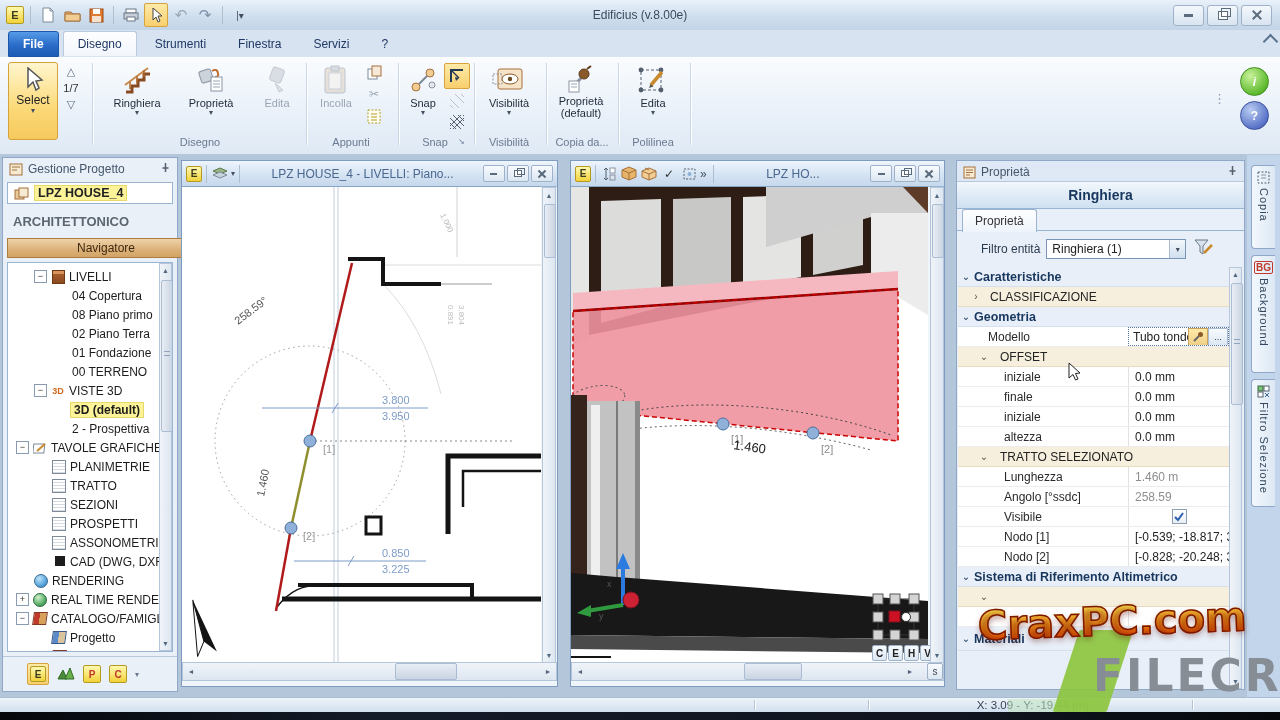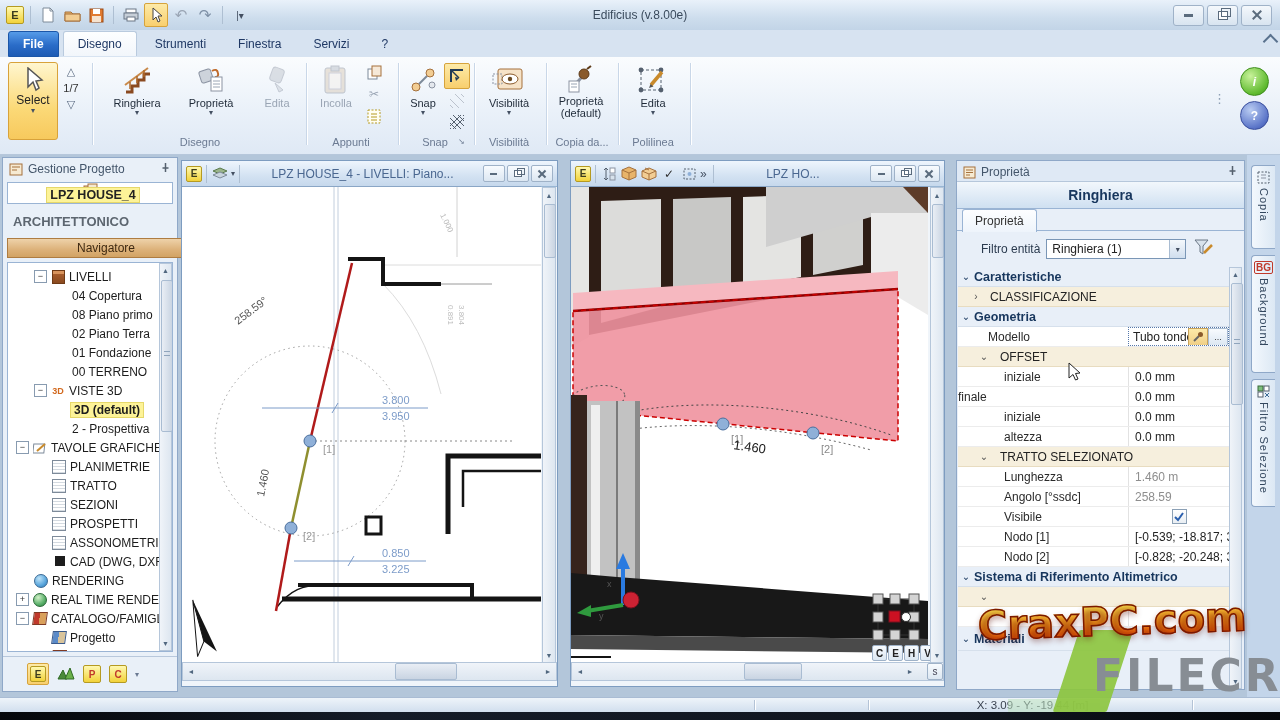--- a/index.html
+++ b/index.html
@@ -341,21 +341,21 @@
       <div class="shead">
         <svg width="14" height="13" style="margin-right:5px;">
             <rect x="1" y="1" width="12" height="11" fill="#f6ead2" stroke="#a5713d"></rect>
             <path d="M3 4 h8 M3 7 h5" stroke="#a5713d"></path>
           </svg>
         <span>Gestione Progetto</span>
         <span class="pin"><svg width="11" height="11">
               <path d="M5.5 1 v5 M2.5 6 h6 M5.5 6 v4" stroke="#55606e" stroke-width="1.5"></path>
             </svg></span>
       </div>
-      <div class="abs flex" style="left:4px;top:24px;width:166px;height:22px;background:#fff;border:1px solid #9ab4d4;box-sizing:border-box;padding-left:6px;flex-direction:column;">
+      <div class="abs flex" style="left:4px;top:24px;width:166px;height:22px;background:#fff;border:1px solid #9ab4d4;box-sizing:border-box;padding-left:6px;">
         <svg width="15" height="13" style="margin-right:5px;">
             <rect x="1" y="3" width="9" height="9" fill="#e8c99a" stroke="#a5713d"></rect>
             <rect x="5" y="1" width="9" height="9" fill="#f6ead2" stroke="#a5713d"></rect>
           </svg>
         <span class="hlyellow" style="font-size:12.5px;">LPZ HOUSE_4</span>
       </div>
       <div class="abs" style="left:10px;top:56px;font-weight:bold;font-size:13px;color:#5d6670;">ARCHITETTONICO</div>
       <div class="navbtn">
           <span>Navigatore</span>
         </div>
@@ -790,21 +790,21 @@
         </div>
         <div class="prow sub">
             <span class="sarr" style="color:#555;padding-left:18px;">⌄</span>
             <span style="padding-left:8px;">OFFSET</span>
           </div>
         <div class="prow">
             <span class="plabel" style="padding-left:46px;">iniziale</span>
             <span class="pval">0.0 mm</span>
           </div>
         <div class="prow">
-            <span class="plabel" style="">finale</span>
+            <span class="plabel" style="padding-left:46px;">finale</span>
             <span class="pval">0.0 mm</span>
           </div>
         <div class="prow">
             <span class="plabel" style="padding-left:46px;">iniziale</span>
             <span class="pval">0.0 mm</span>
           </div>
         <div class="prow">
             <span class="plabel" style="padding-left:46px;">altezza</span>
             <span class="pval">0.0 mm</span>
           </div>

